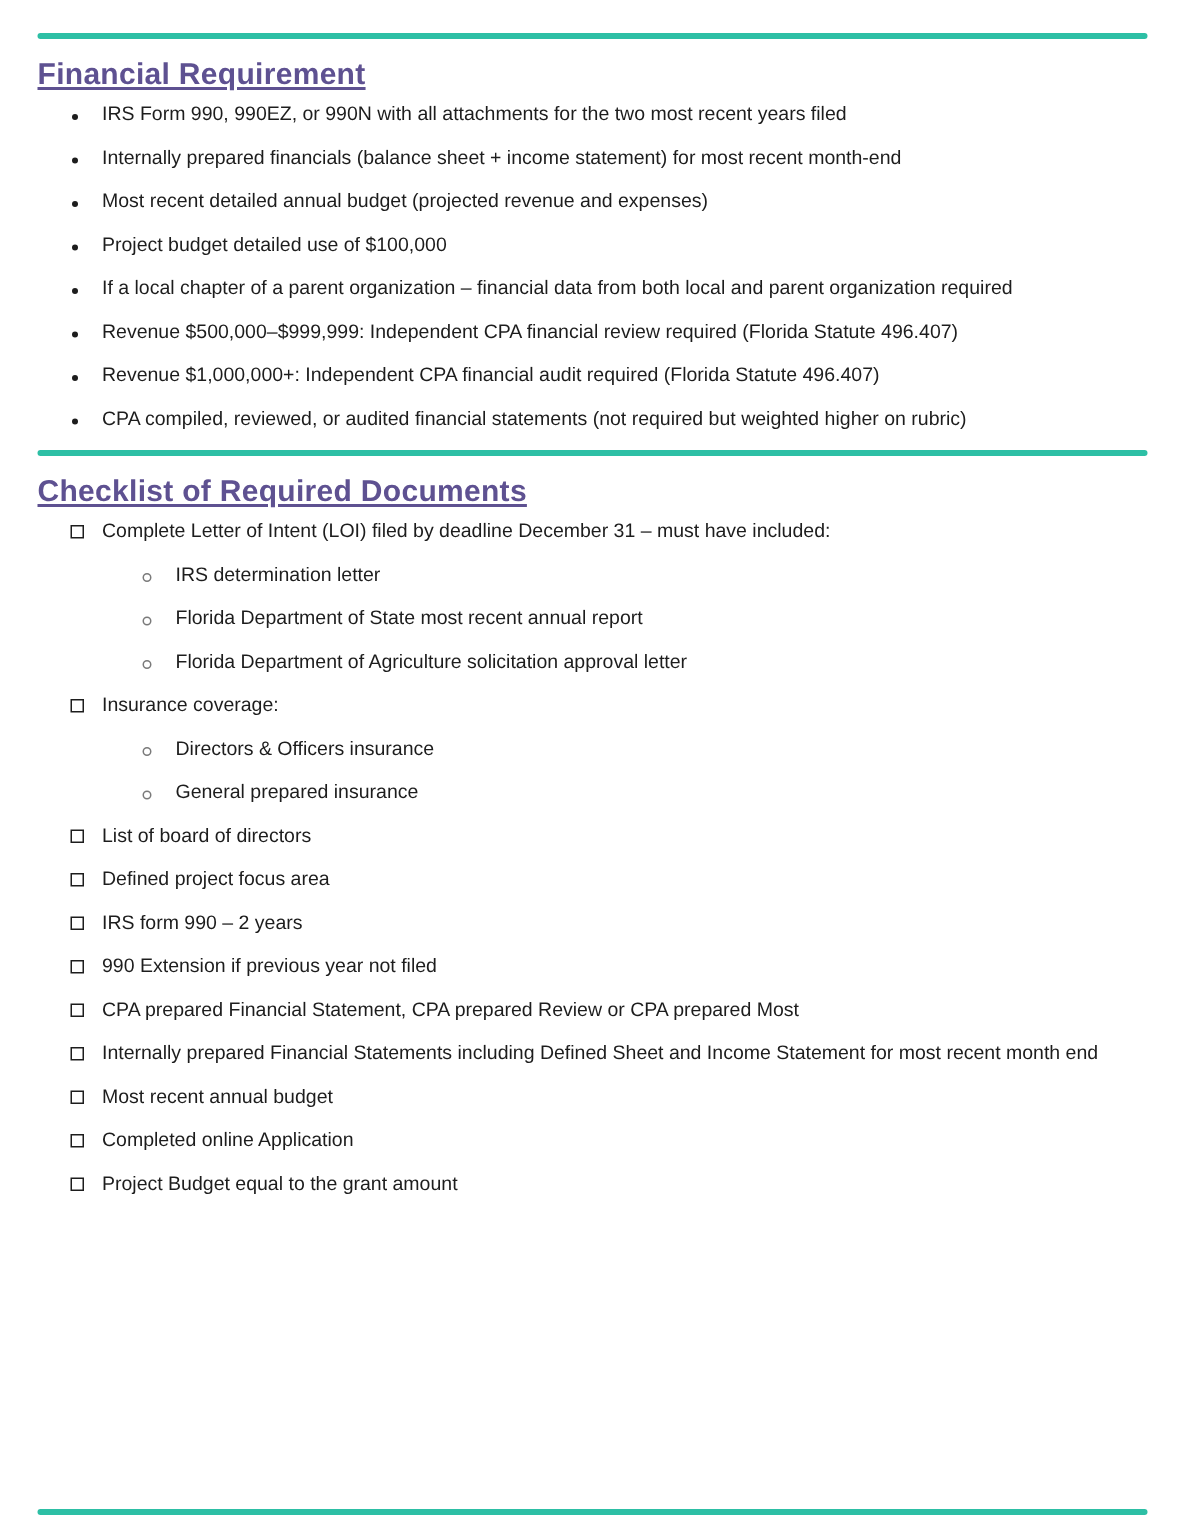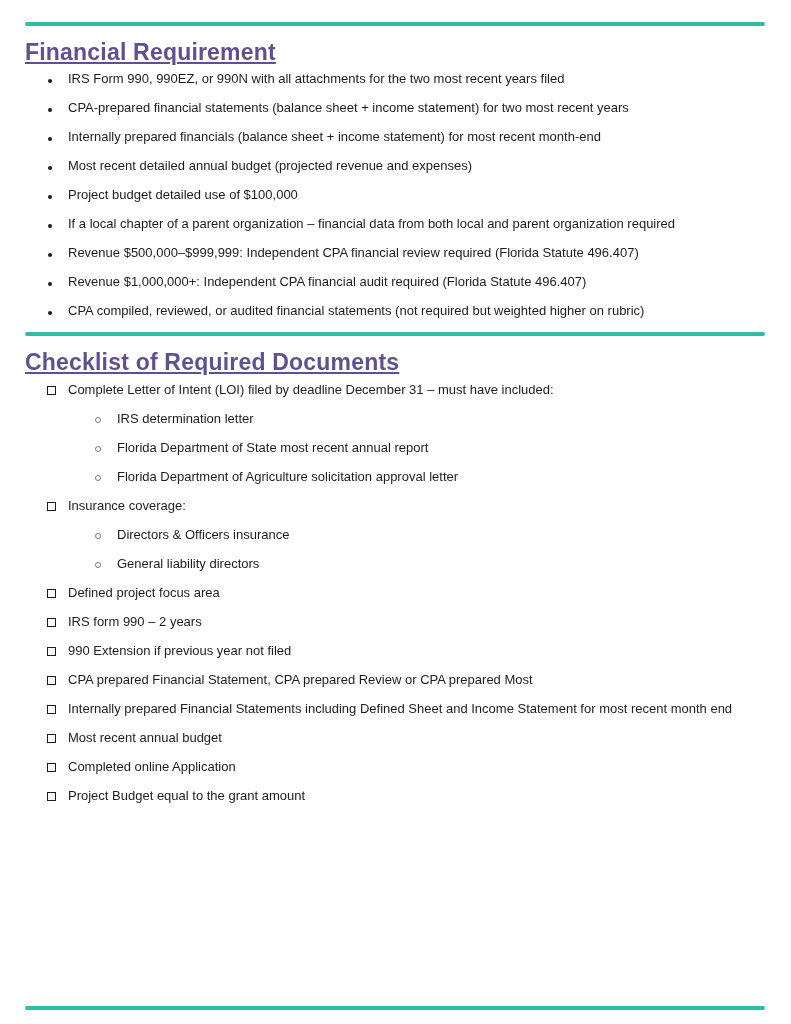--- a/index.html
+++ b/index.html
@@ -29,21 +29,21 @@
   .rule.mid { margin-top: 12px; }
   .rule.bottom {
     position: absolute;
     left: 25px;
     right: 26px;
     bottom: 14px;
     margin: 0;
   }
   h1 {
     margin: 13px 26px 6px 25px;
-    font-size: 23px;
+    font-size: 20px;
     line-height: 1.15;
     font-weight: bold;
     color: var(--heading);
     text-decoration: underline;
     text-decoration-thickness: 2px;
     text-underline-offset: 2px;
     letter-spacing: 0.2px;
   }
   .list { margin: 0 26px 0 25px; }
   .li {
@@ -88,24 +88,20 @@
   <div class="rule top"></div>
 
   <h1>Financial Requirement</h1>
   <div class="list">
       <div class="li">
         <span class="bullet"></span>
         <span class="txt">IRS Form 990, 990EZ, or 990N with all attachments for the two most recent years filed</span>
       </div>
       <div class="li">
         <span class="bullet"></span>
-        <span class="txt">CPA-prepared financial statements (balance sheet + income statement) for two most recent years</span>
-      </div>
-      <div class="li">
-        <span class="bullet"></span>
         <span class="txt">Internally prepared financials (balance sheet + income statement) for most recent month-end</span>
       </div>
       <div class="li">
         <span class="bullet"></span>
         <span class="txt">Most recent detailed annual budget (projected revenue and expenses)</span>
       </div>
       <div class="li">
         <span class="bullet"></span>
         <span class="txt">Project budget detailed use of $100,000</span>
       </div>
@@ -150,21 +146,25 @@
       <div class="li">
         <span class="checkbox"></span>
         <span class="txt">Insurance coverage:</span>
       </div>
       <div class="li sub">
         <span class="circle"></span>
         <span class="txt">Directors &amp; Officers insurance</span>
       </div>
       <div class="li sub">
         <span class="circle"></span>
-        <span class="txt">General liability directors</span>
+        <span class="txt">General prepared insurance</span>
+      </div>
+      <div class="li">
+        <span class="checkbox"></span>
+        <span class="txt">List of board of directors</span>
       </div>
       <div class="li">
         <span class="checkbox"></span>
         <span class="txt">Defined project focus area</span>
       </div>
       <div class="li">
         <span class="checkbox"></span>
         <span class="txt">IRS form 990 – 2 years</span>
       </div>
       <div class="li">

